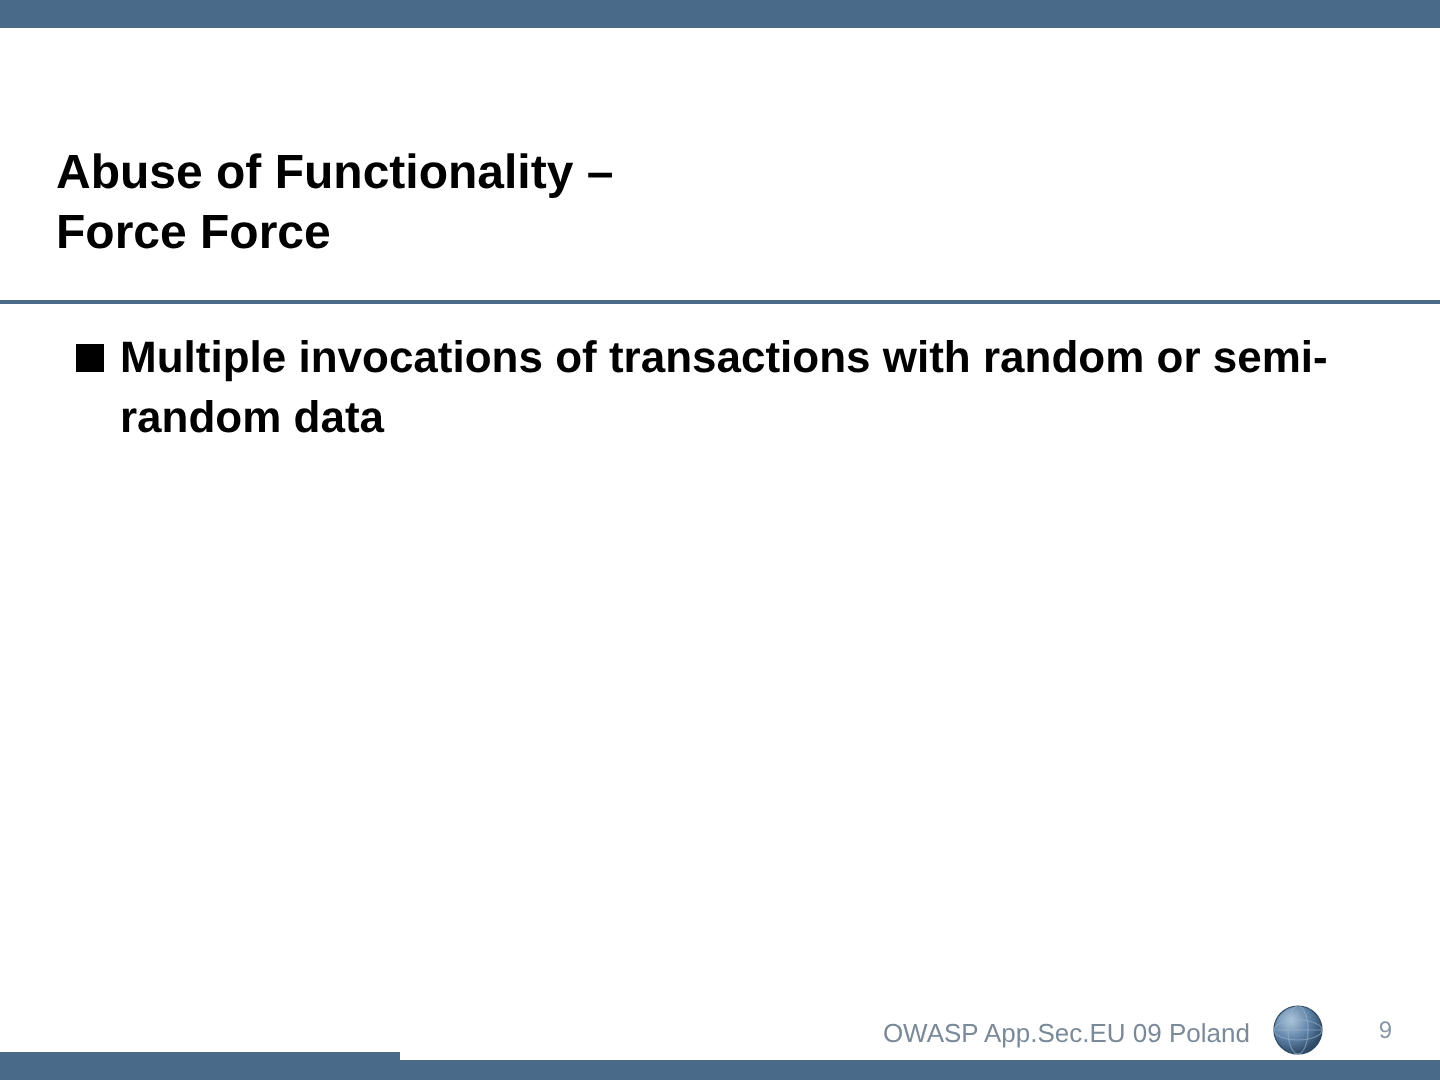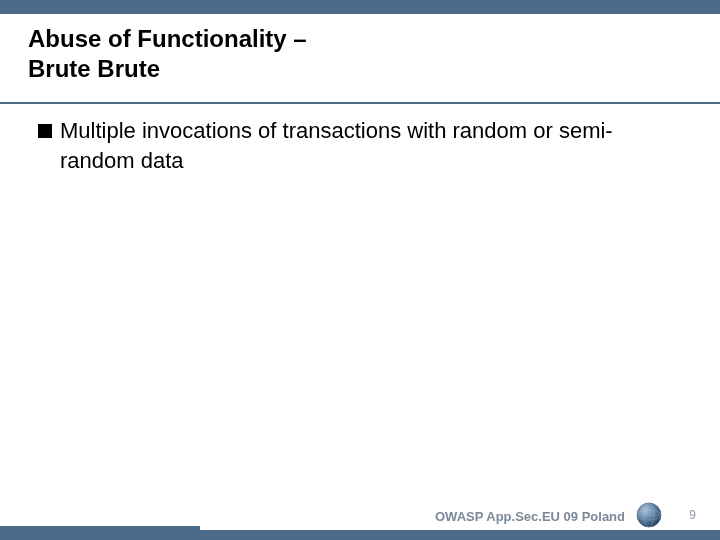--- a/index.html
+++ b/index.html
@@ -17,33 +17,35 @@
     background: #4a6a8a;
   }
   .title-area {
     padding: 10px 28px 18px 28px;
   }
   .title {
     font-size: 24px;
     font-weight: bold;
     color: #000;
     line-height: 1.25;
+    margin-top: 48px;
   }
   .divider {
     height: 2px;
     background: #4a6a8a;
     margin: 0 0 12px 0;
   }
   .content {
     padding: 0 38px 0 38px;
   }
   .bullet-item {
     display: flex;
     align-items: flex-start;
     margin-bottom: 4px;
+    font-weight: bold;
   }
   .bullet-marker {
     width: 14px;
     height: 14px;
     background: #000;
     flex-shrink: 0;
     margin-top: 8px;
     margin-right: 8px;
   }
   .bullet-text {
@@ -72,21 +74,21 @@
     left: 0;
     width: 200px;
     height: 14px;
     background: #4a6a8a;
   }
   .footer-label {
     position: absolute;
     right: 95px;
     bottom: 16px;
     font-size: 13px;
-    font-weight: bold;
+    font-weight: normal;
     color: #7b8a99;
   }
   .footer-icon {
     position: absolute;
     right: 58px;
     bottom: 12px;
     width: 26px;
     height: 26px;
   }
   .page-num {
@@ -98,21 +100,21 @@
   }
 </style>
 </head>
 <body>
 
 <div class="top-bar"></div>
 
 <div class="title-area">
   <div class="title">
     <span>Abuse of Functionality –</span><br>
-    <span>Brute Brute</span>
+    <span>Force Force</span>
   </div>
 </div>
 
 <div class="divider"></div>
 
 <div class="content">
   <div class="bullet-item">
     <div class="bullet-marker"></div>
     <div class="bullet-text">Multiple invocations of transactions with random or semi-random data</div>
   </div>

